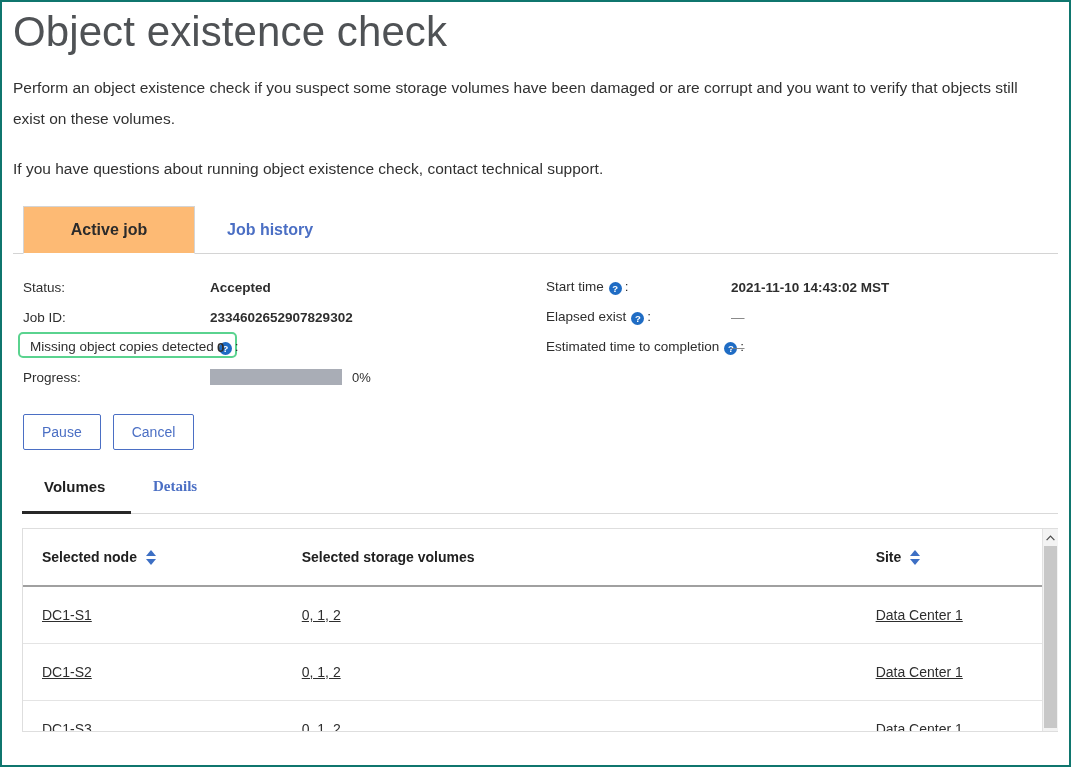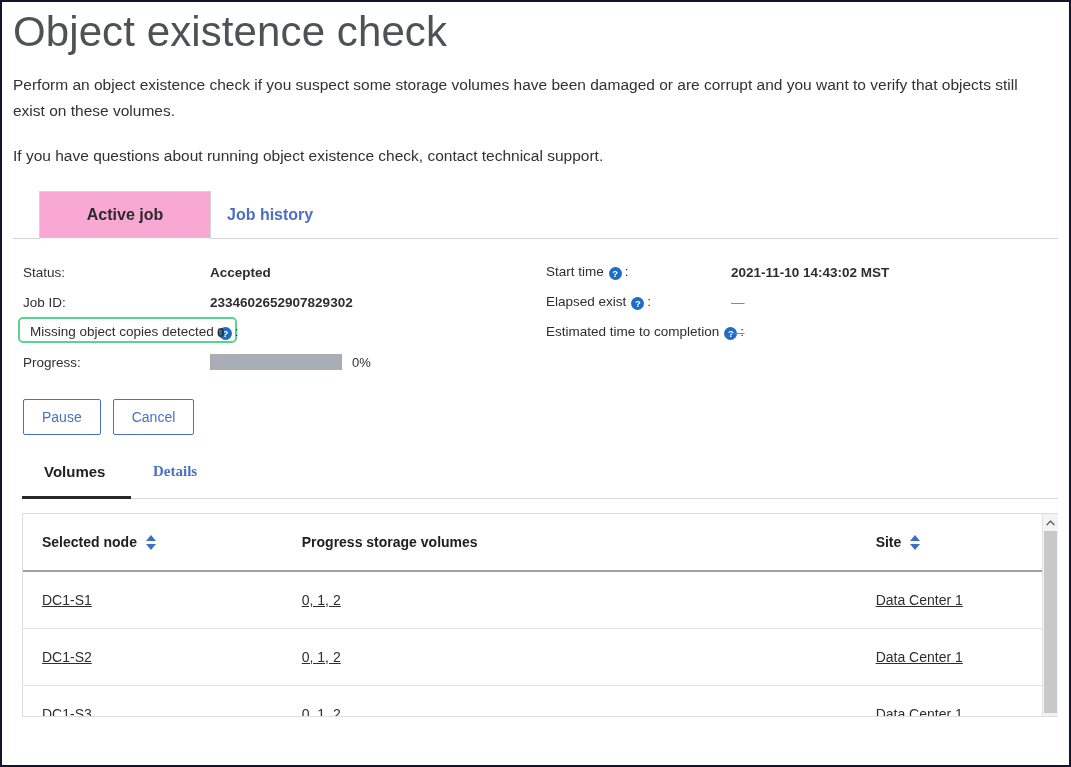--- a/index.html
+++ b/index.html
@@ -10,67 +10,67 @@
   body {
     width: 1071px; height: 767px;
     font-family: "Liberation Sans", sans-serif;
     color: #303030;
     overflow: hidden;
     position: relative;
   }
   .page-frame {
     position: absolute;
     inset: 0;
-    border: 2px solid #0f172a;
+    border: 2px solid #0f766e;
     background: #ffffff;
     overflow: hidden;
   }
   .inner {
     position: absolute;
     left: 0; top: 0; right: 0; bottom: 0;
     padding: 0 9px;
   }
 
   
   h1.page-title {
     font-weight: 300;
     font-size: 42px;
     line-height: 1.05;
     color: #4f5255;
     margin: 8px 0 0 2px;
     letter-spacing: 0.1px;
   }
   p.intro {
     font-size: 15.5px;
-    line-height: 26px;
+    line-height: 31px;
     color: #313131;
     margin: 18px 0 0 2px;
     max-width: 1030px;
   }
   p.intro.second { margin-top: 19px; }
 
   
   .tabs-main {
     position: relative;
     margin-top: 22px;
     height: 48px;
   }
   .tabs-main .tab-underline {
     position: absolute;
     left: 2px; right: 2px; bottom: 0;
     height: 1px;
     background: #d4d4d4;
   }
   .tab-box {
     position: absolute;
-    left: 28px; top: 0;
+    left: 12px; top: 0;
     width: 172px; height: 48px;
     border: 1px solid #d4d4d4;
     border-bottom: 1px solid #ffffff;
-    background: #f9a8d4;
+    background: #fdba74;
     display: flex; align-items: center; justify-content: center;
     font-size: 16px; font-weight: bold; color: #2b2b2b;
     z-index: 2;
     cursor: pointer;
   }
   .tab-link {
     position: absolute;
     left: 216px; top: 0;
     height: 48px;
     display: flex; align-items: center;
@@ -369,21 +369,21 @@
       <div class="subtab inactive">Details</div>
       <div class="rule"></div>
       <div class="rule-active"></div>
     </div>
 
     <div class="table-wrap">
       <table class="vol-table">
         <thead>
           <tr>
             <th class="c-node"><span>Selected node</span><span class="sort-icon"></span></th>
-            <th class="c-vols"><span>Progress storage volumes</span></th>
+            <th class="c-vols"><span>Selected storage volumes</span></th>
             <th class="c-site"><span>Site</span><span class="sort-icon"></span></th>
           </tr>
         </thead>
         <tbody>
           <tr>
             <td class="c-node">DC1-S1</td>
             <td class="c-vols">0, 1, 2</td>
             <td class="c-site">Data Center 1</td>
           </tr>
           <tr>

